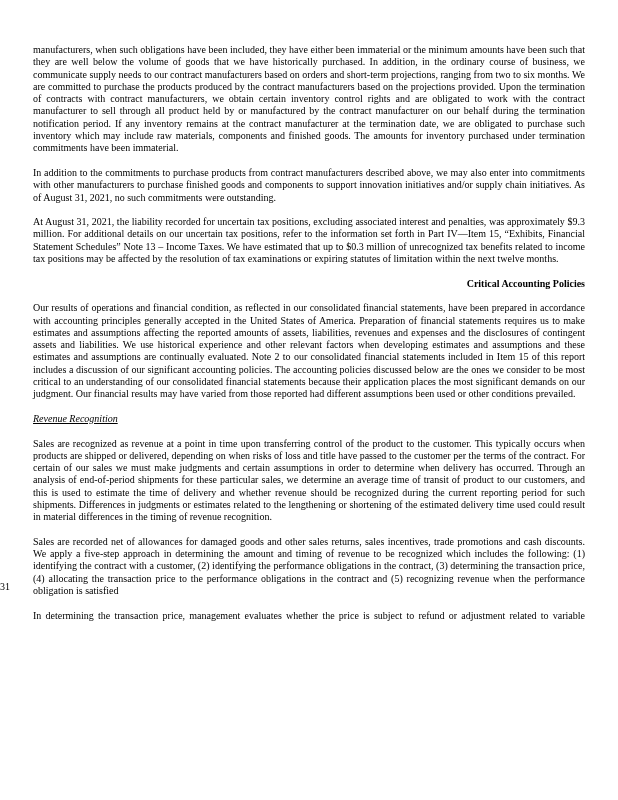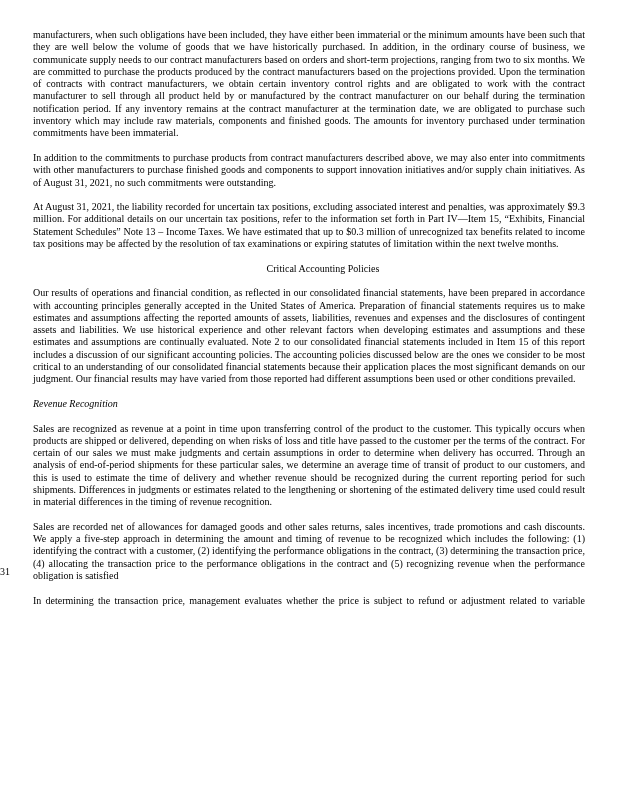--- a/index.html
+++ b/index.html
@@ -12,35 +12,37 @@
     width: 618px;
     height: 608px;
     background: #ffffff;
     box-sizing: border-box;
     padding: 29px 33px 0 33px;
     font-family: "Liberation Serif", "DejaVu Serif", serif;
     font-size: 10px;
     line-height: 12.3px;
     color: #000000;
     overflow: hidden;
+    margin-top: 15px;
   }
   .para {
     margin: 0 0 12.3px 0;
     text-align: justify;
   }
   .heading-bold {
     margin: 0 0 12.3px 0;
-    font-weight: normal;
-    text-align: center;
+    font-weight: bold;
+    text-align: right;
     padding-left: 28px;
   }
   .heading-italic {
     margin: 0 0 12.3px 0;
     font-style: italic;
     text-align: left;
+    text-decoration: underline;
   }
   .page-number {
     position: absolute;
     bottom: 30px;
     left: 0;
     right: 0;
     text-align: left;
   }
 </style>
 </head>

